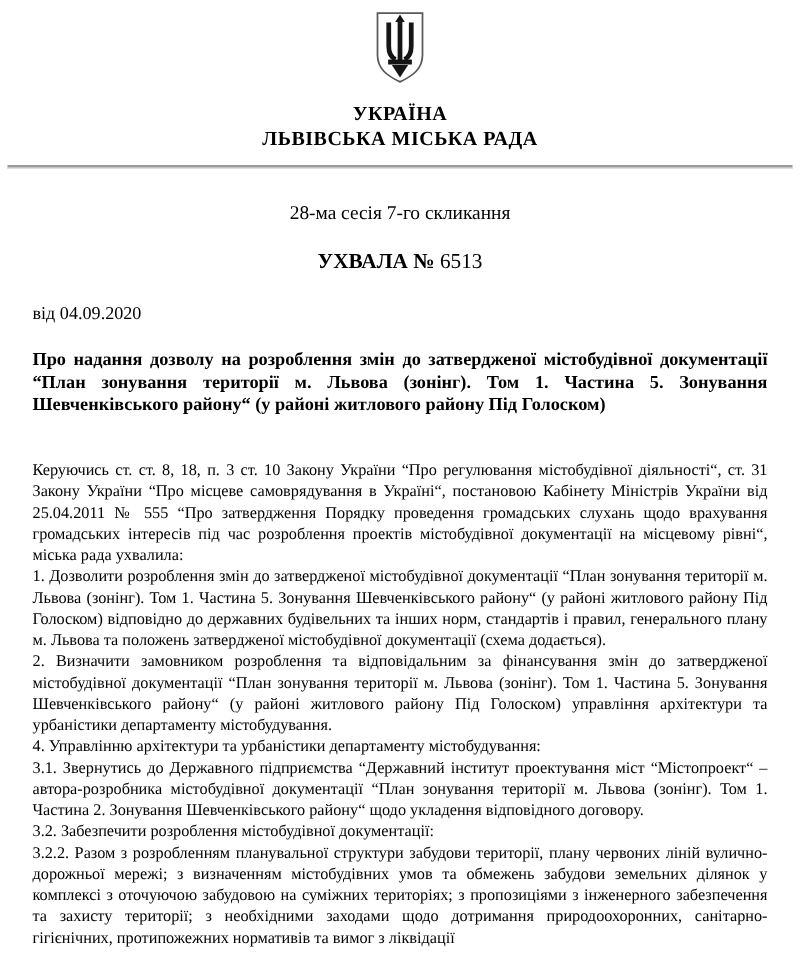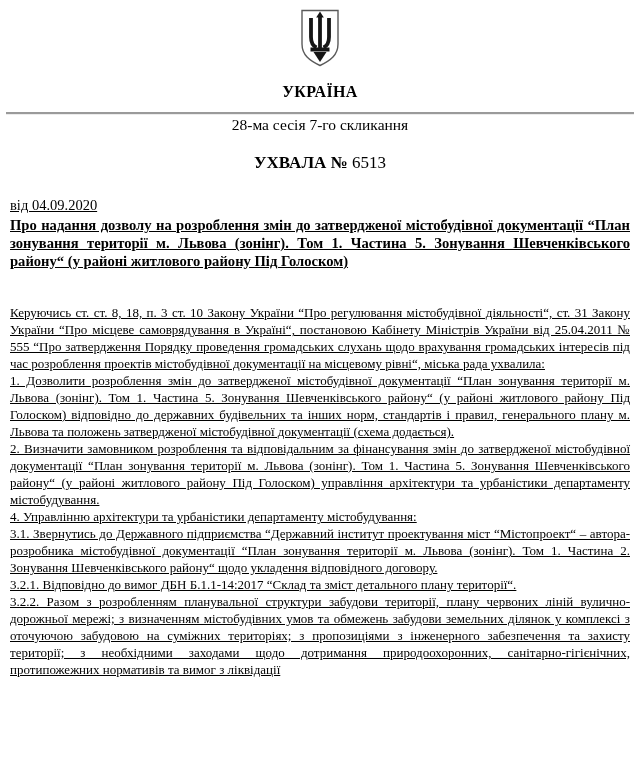--- a/index.html
+++ b/index.html
@@ -15,27 +15,27 @@
     font-weight: bold; font-size: 16px; line-height: 19px; letter-spacing: 0.4px;
   }
   .council {
     margin-top: 1px; text-align: center;
     font-weight: bold; font-size: 16px; line-height: 19px; letter-spacing: 0.4px;
   }
   hr.rule {
     margin: 11px 6px 0 6px; border: 0; height: 2px;
     background: #9a9a9a; border-bottom: 1px solid #ececec;
   }
-  .session { text-align: center; font-size: 15.5px; line-height: 19px; }
+  .session { margin-top: 26px; text-align: center; font-size: 15.5px; line-height: 19px; }
   .decree { margin-top: 19px; text-align: center; font-size: 17px; line-height: 20px; }
   .decree .lbl { font-weight: bold; }
-  .textcol { padding: 0 10px; text-decoration: underline; }
+  .textcol { padding: 0 26px; }
   .dateline { margin-top: 23px; font-size: 14.5px; line-height: 18px; }
   .doc-title {
-    margin-top: 2px; font-weight: bold; font-size: 14.6px; line-height: 18px;
+    margin-top: 19px; font-weight: bold; font-size: 14.6px; line-height: 18px;
     text-align: justify; text-align-last: left;
   }
   .bodytext { margin-top: 34px; }
   .bodytext p {
     margin: 0; font-size: 13px; line-height: 17px;
     text-align: justify; text-align-last: left;
   }
 </style>
 </head>
 <body>
@@ -48,35 +48,36 @@
       <path d="M14,9 v19 q0,8 5.5,10.5" fill="none" stroke="#151515" stroke-width="3.8"></path>
       <path d="M32,9 v19 q0,8 -5.5,10.5" fill="none" stroke="#151515" stroke-width="3.8"></path>
       <path d="M23,7 v33" fill="none" stroke="#151515" stroke-width="3.8"></path>
       <path d="M23,2.5 l3.8,6 h-7.6 Z" fill="#151515"></path>
       <path d="M13.5,40.5 h19" fill="none" stroke="#151515" stroke-width="4"></path>
       <path d="M16.5,43 h13 L23,53 Z" fill="#151515"></path>
     </svg>
   </div>
 
   <div class="country">УКРАЇНА</div>
+  <div class="council">ЛЬВІВСЬКА МІСЬКА РАДА</div>
 
   <hr class="rule">
 
   <div class="session">28-ма сесія 7-го скликання</div>
 
   <div class="decree"><span class="lbl">УХВАЛА №</span> <span>6513</span></div>
 
   <div class="textcol">
     <div class="dateline">від 04.09.2020</div>
     <div class="doc-title">Про надання дозволу на розроблення змін до затвердженої містобудівної документації “План зонування території м. Львова (зонінг). Том 1. Частина 5. Зонування Шевченківського району“ (у районі житлового району Під Голоском)</div>
 
     <div class="bodytext">
       <p>Керуючись ст. ст. 8, 18, п. 3 ст. 10 Закону України “Про регулювання містобудівної діяльності“, ст. 31 Закону України “Про місцеве самоврядування в Україні“, постановою Кабінету Міністрів України від 25.04.2011 № 555 “Про затвердження Порядку проведення громадських слухань щодо врахування громадських інтересів під час розроблення проектів містобудівної документації на місцевому рівні“, міська рада ухвалила:</p>
       <p>1. Дозволити розроблення змін до затвердженої містобудівної документації “План зонування території м. Львова (зонінг). Том 1. Частина 5. Зонування Шевченківського району“ (у районі житлового району Під Голоском) відповідно до державних будівельних та інших норм, стандартів і правил, генерального плану м. Львова та положень затвердженої містобудівної документації (схема додається).</p>
       <p>2. Визначити замовником розроблення та відповідальним за фінансування змін до затвердженої містобудівної документації “План зонування території м. Львова (зонінг). Том 1. Частина 5. Зонування Шевченківського району“ (у районі житлового району Під Голоском) управління архітектури та урбаністики департаменту містобудування.</p>
       <p>4. Управлінню архітектури та урбаністики департаменту містобудування:</p>
       <p>3.1. Звернутись до Державного підприємства “Державний інститут проектування міст “Містопроект“ – автора-розробника містобудівної документації “План зонування території м. Львова (зонінг). Том 1. Частина 2. Зонування Шевченківського району“ щодо укладення відповідного договору.</p>
-      <p>3.2.1. Відповідно до вимог ДБН Б.1.1-14:2017 “Склад та зміст детального плану території“.</p>
+      <p>3.2. Забезпечити розроблення містобудівної документації:</p>
       <p>3.2.2. Разом з розробленням планувальної структури забудови території, плану червоних ліній вулично-дорожньої мережі; з визначенням містобудівних умов та обмежень забудови земельних ділянок у комплексі з оточуючою забудовою на суміжних територіях; з пропозиціями з інженерного забезпечення та захисту території; з необхідними заходами щодо дотримання природоохоронних, санітарно-гігієнічних, протипожежних нормативів та вимог з ліквідації</p>
     </div>
   </div>
 
 </div>
 
 </body></html>

